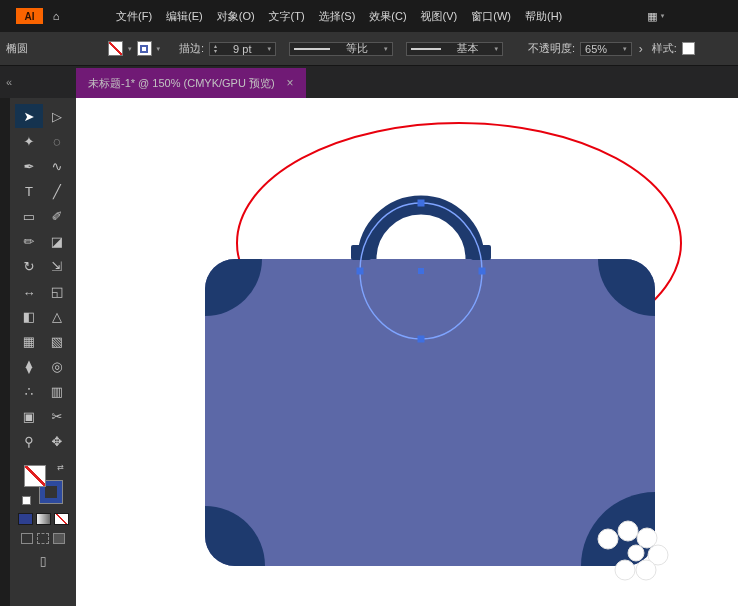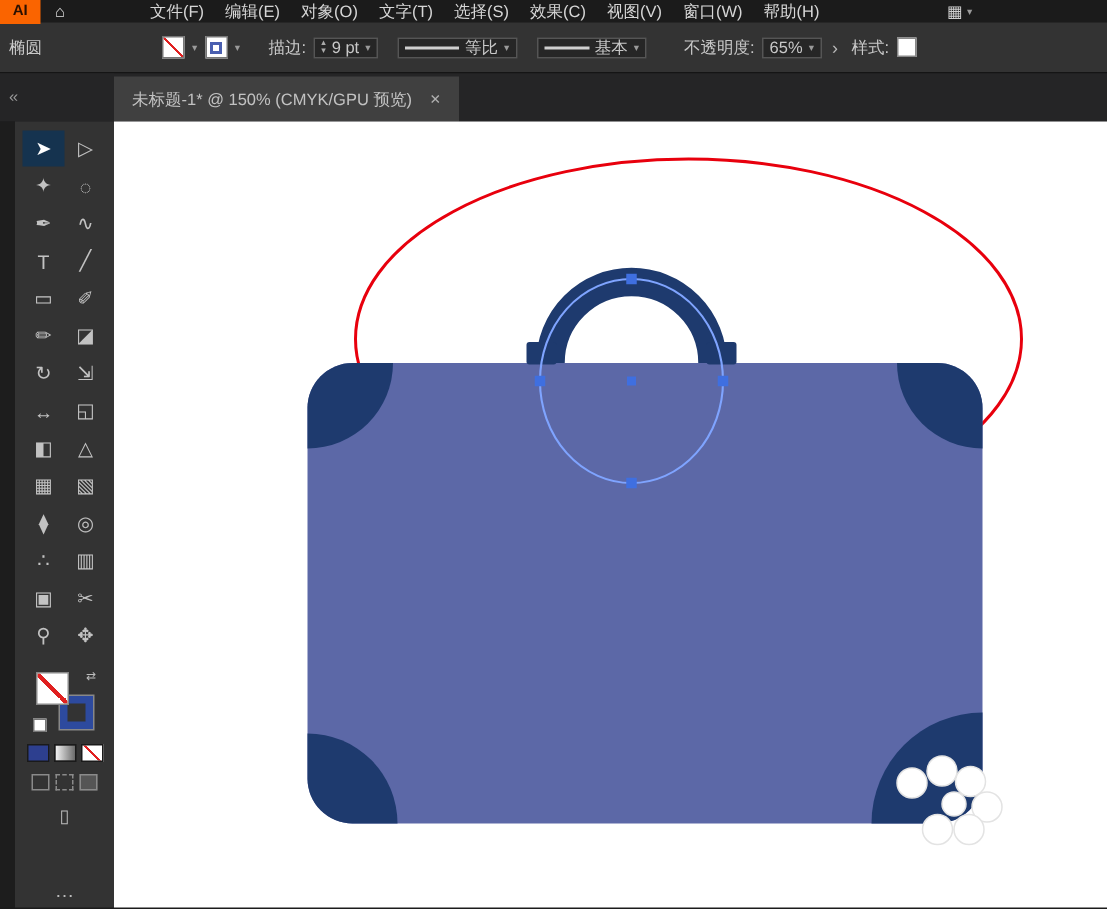--- a/index.html
+++ b/index.html
@@ -1,21 +1,21 @@
 <!DOCTYPE html>
 <html><head>
 <meta charset="utf-8">
 <style>
   * { margin:0; padding:0; box-sizing:border-box; }
   html,body { width:738px; height:606px; overflow:hidden; background:#1b1b1b;
               font-family:"Liberation Sans","DejaVu Sans",sans-serif; }
 
   
-  .menubar { height:15px; background:#1b1b1b; display:flex; align-items:center;
-             color:#d6d6d6; font-size:11px; }
+  .menubar { height:32px; background:#1b1b1b; display:flex; align-items:center;
+             color:#d6d6d6; font-size:11px;margin-left:16px; }
   .logo { width:27px; height:16px; background:#fa6400; color:#2a1000; font-weight:bold;
           display:flex; align-items:center; justify-content:center; font-size:10px; }
   .home { width:26px; text-align:center; color:#e0e0e0; font-size:11px; }
   .menu-items { display:flex; margin-left:40px; }
   .menu-item { padding:18px 7px; cursor:default; }
   .arrange { margin-left:78px; display:flex; align-items:center; gap:3px; color:#cfcfcf; }
   .arrange .caret { font-size:7px; color:#9a9a9a; }
 
   
   .controlbar { height:34px; background:#333333; border-bottom:1px solid #151515;
@@ -24,32 +24,32 @@
   .cb-label { color:#c8c8c8; white-space:nowrap; }
   .tool-label { margin-right:75px; }
   .none-slash { background-color:#fff;
     background-image:linear-gradient(45deg,transparent 45%,#e02020 45%,#e02020 55%,transparent 55%); }
   .swatch-box { width:15px; height:15px; border:1px solid #777; }
   .stroke-box { width:15px; height:15px; border:1px solid #777; background:#fff;
                 display:flex; align-items:center; justify-content:center; }
   .stroke-box .inner { width:8px; height:8px; border:2px solid #4a5fb0; }
   .caret { font-size:7px; color:#9a9a9a; }
   .field { background:#262626; border:1px solid #555; height:14px; display:flex;
-           align-items:center; padding:0 4px; gap:4px; }
+           align-items:center; padding:0 4px; gap:16px; }
   .spin { display:flex; flex-direction:column; font-size:6px; line-height:5px; color:#aaa; }
   .line-sample { width:36px; height:2px; background:#cfcfcf; }
   .line-sample.short { width:30px; }
   .chev { color:#bbb; font-size:12px; margin-left:2px; }
   .style-chip { width:13px; height:13px; background:#fff; border:1px solid #888; }
 
   
   .tabbar { height:32px; background:#252526; display:flex; align-items:stretch; }
   .collapse { width:76px; color:#9a9a9a; font-size:11px; display:flex; align-items:center;
               padding-left:6px; background:#252526; }
-  .tab { background:#404040; display:flex; align-items:center; gap:12px; padding:0 12px;
+  .tab { background:#701a75; display:flex; align-items:center; gap:12px; padding:0 12px;
          color:#c2c2c2; font-size:11px; margin-top:2px; }
   .tab-close { color:#b0b0b0; font-size:12px; }
 
   
   .main { display:flex; height:524px; }
   .toolbar { width:76px; display:flex; }
   .tb-edge { width:10px; background:#1d1d1d; }
   .tb-panel { width:66px; background:#333333; display:flex; flex-direction:column;
               align-items:center; padding:6px 0 4px; }
   .tools { display:grid; grid-template-columns:repeat(2,28px); row-gap:1px; }

